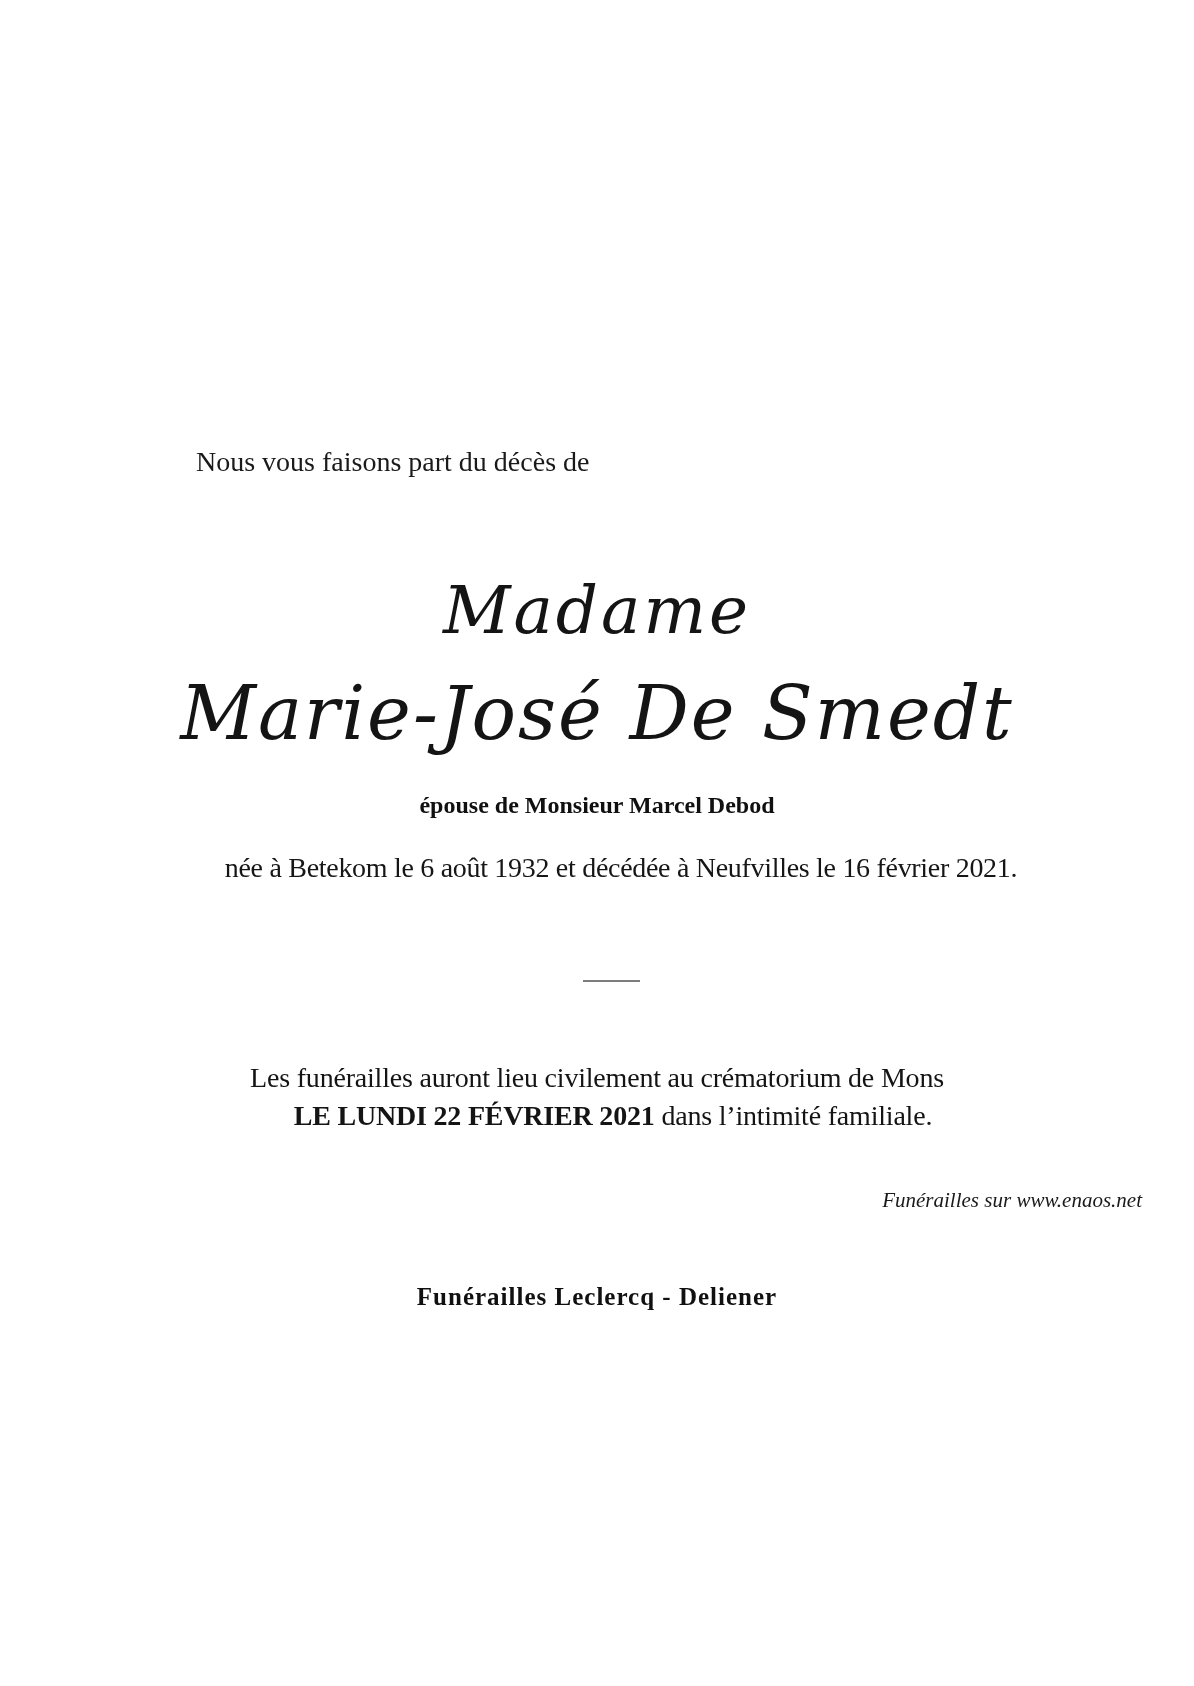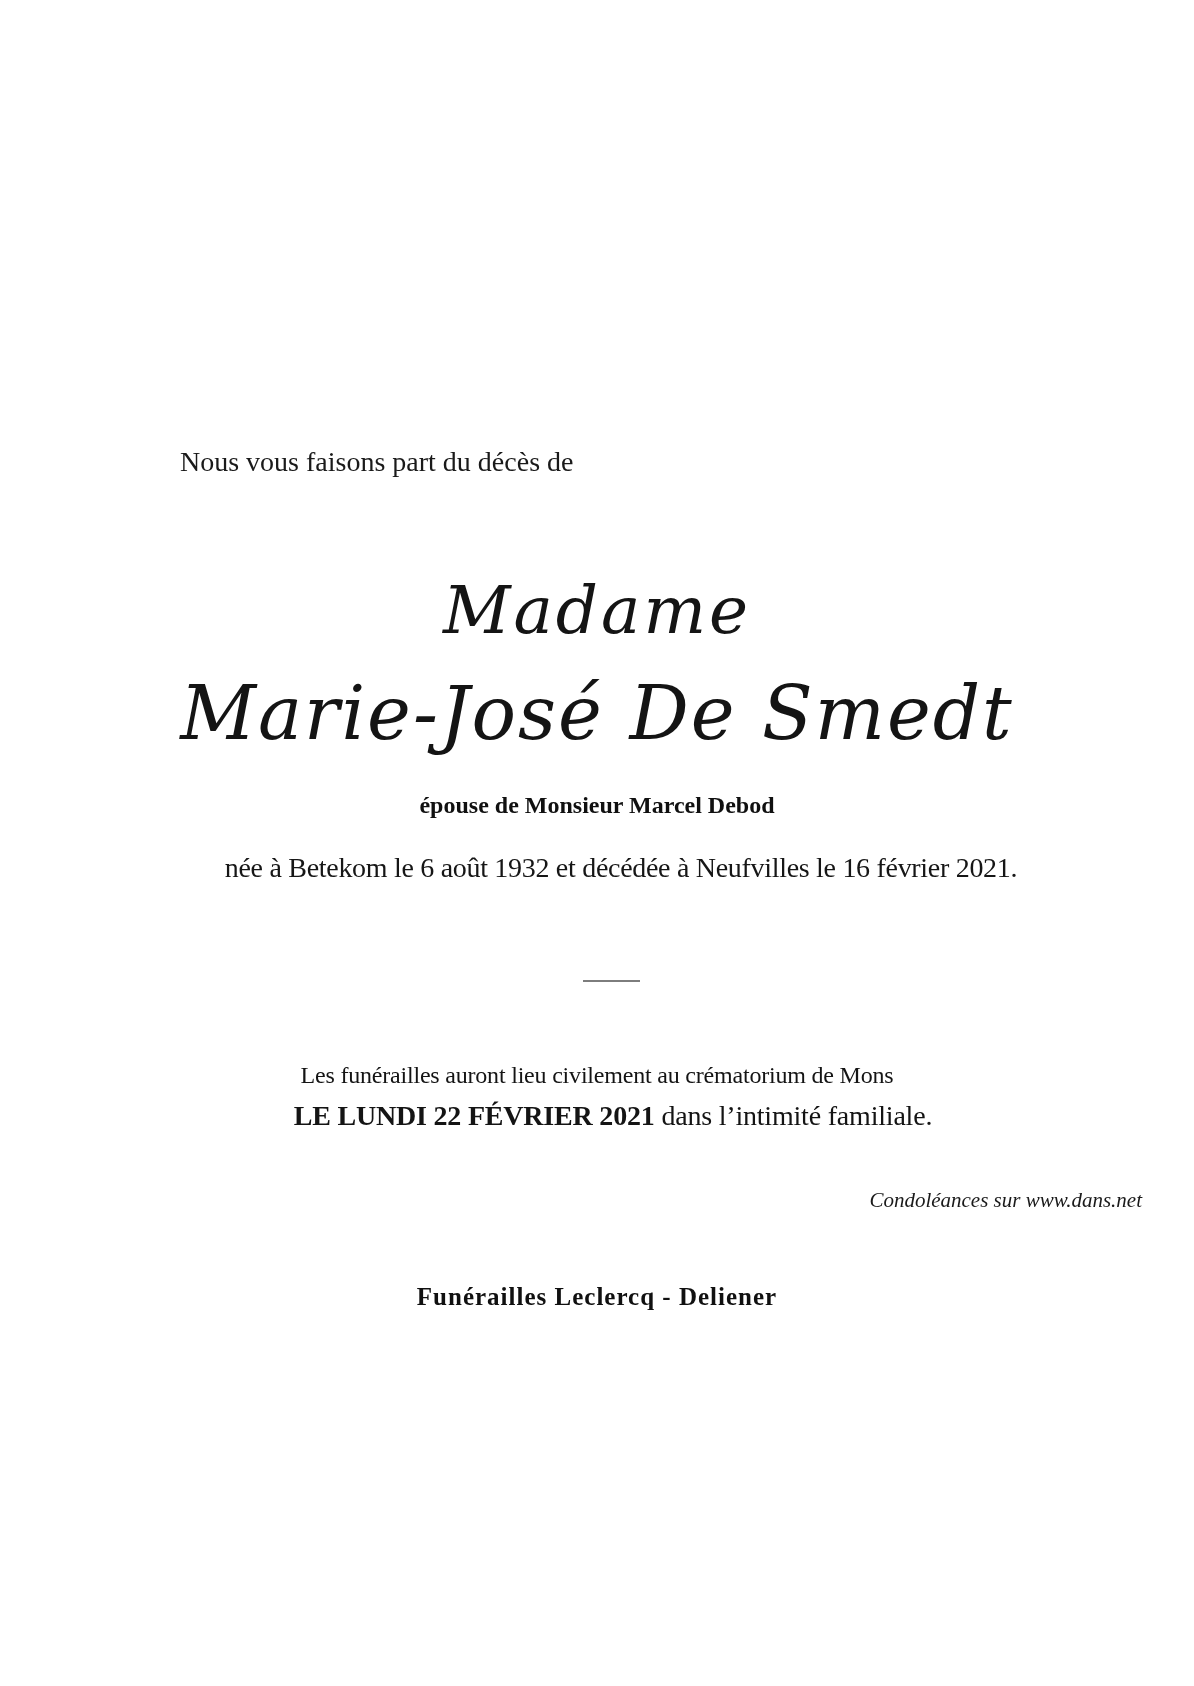--- a/index.html
+++ b/index.html
@@ -28,21 +28,21 @@
     font-style: italic;
     font-weight: 400;
     color: #141414;
   }
   .city {
     top: 196px;
     font-size: 40px;
     letter-spacing: 2px;
   }
   .intro {
-    left: 180px;
+    left: 196px;
     top: 446px;
     font-size: 28px;
     color: #1a1a1a;
     white-space: nowrap;
     text-align: right;
   }
   .title-madame {
     top: 578px;
     font-size: 66px;
     letter-spacing: 3px;
@@ -69,21 +69,21 @@
   }
   .divider {
     left: 583px;
     top: 980px;
     width: 57px;
     height: 2px;
     background: #7d7d7d;
   }
   .ceremony-1 {
     top: 1062px;
-    font-size: 24px;
+    font-size: 28px;
     letter-spacing: -0.2px;
     color: #141414;
   }
   .ceremony-2 {
     top: 1100px;
     font-size: 28px;
     letter-spacing: -0.2px;
     color: #141414;
   }
   .ceremony-2 .bold { font-weight: 700; margin-left: 32px; }
@@ -125,18 +125,18 @@
   <div class="abs center-line spouse-line">épouse de Monsieur Marcel Debod</div>
 
   <div class="abs center-line life-line">née à Betekom le 6 août 1932 et décédée à Neufvilles le 16 février 2021.</div>
 
   <div class="abs divider"></div>
 
   <div class="abs center-line ceremony-1">Les funérailles auront lieu civilement au crématorium de Mons</div>
 
   <div class="abs center-line ceremony-2"><span class="bold">LE LUNDI 22 FÉVRIER 2021</span><span> dans l’intimité familiale.</span></div>
 
-  <div class="abs condolences">Condoléances sur www.dans.net</div>
+  <div class="abs condolences">Funérailles sur www.enaos.net</div>
 
   <div class="abs center-line home-name">Funérailles Leclercq - Deliener</div>
 
 
 </div>
 
 </body></html>

